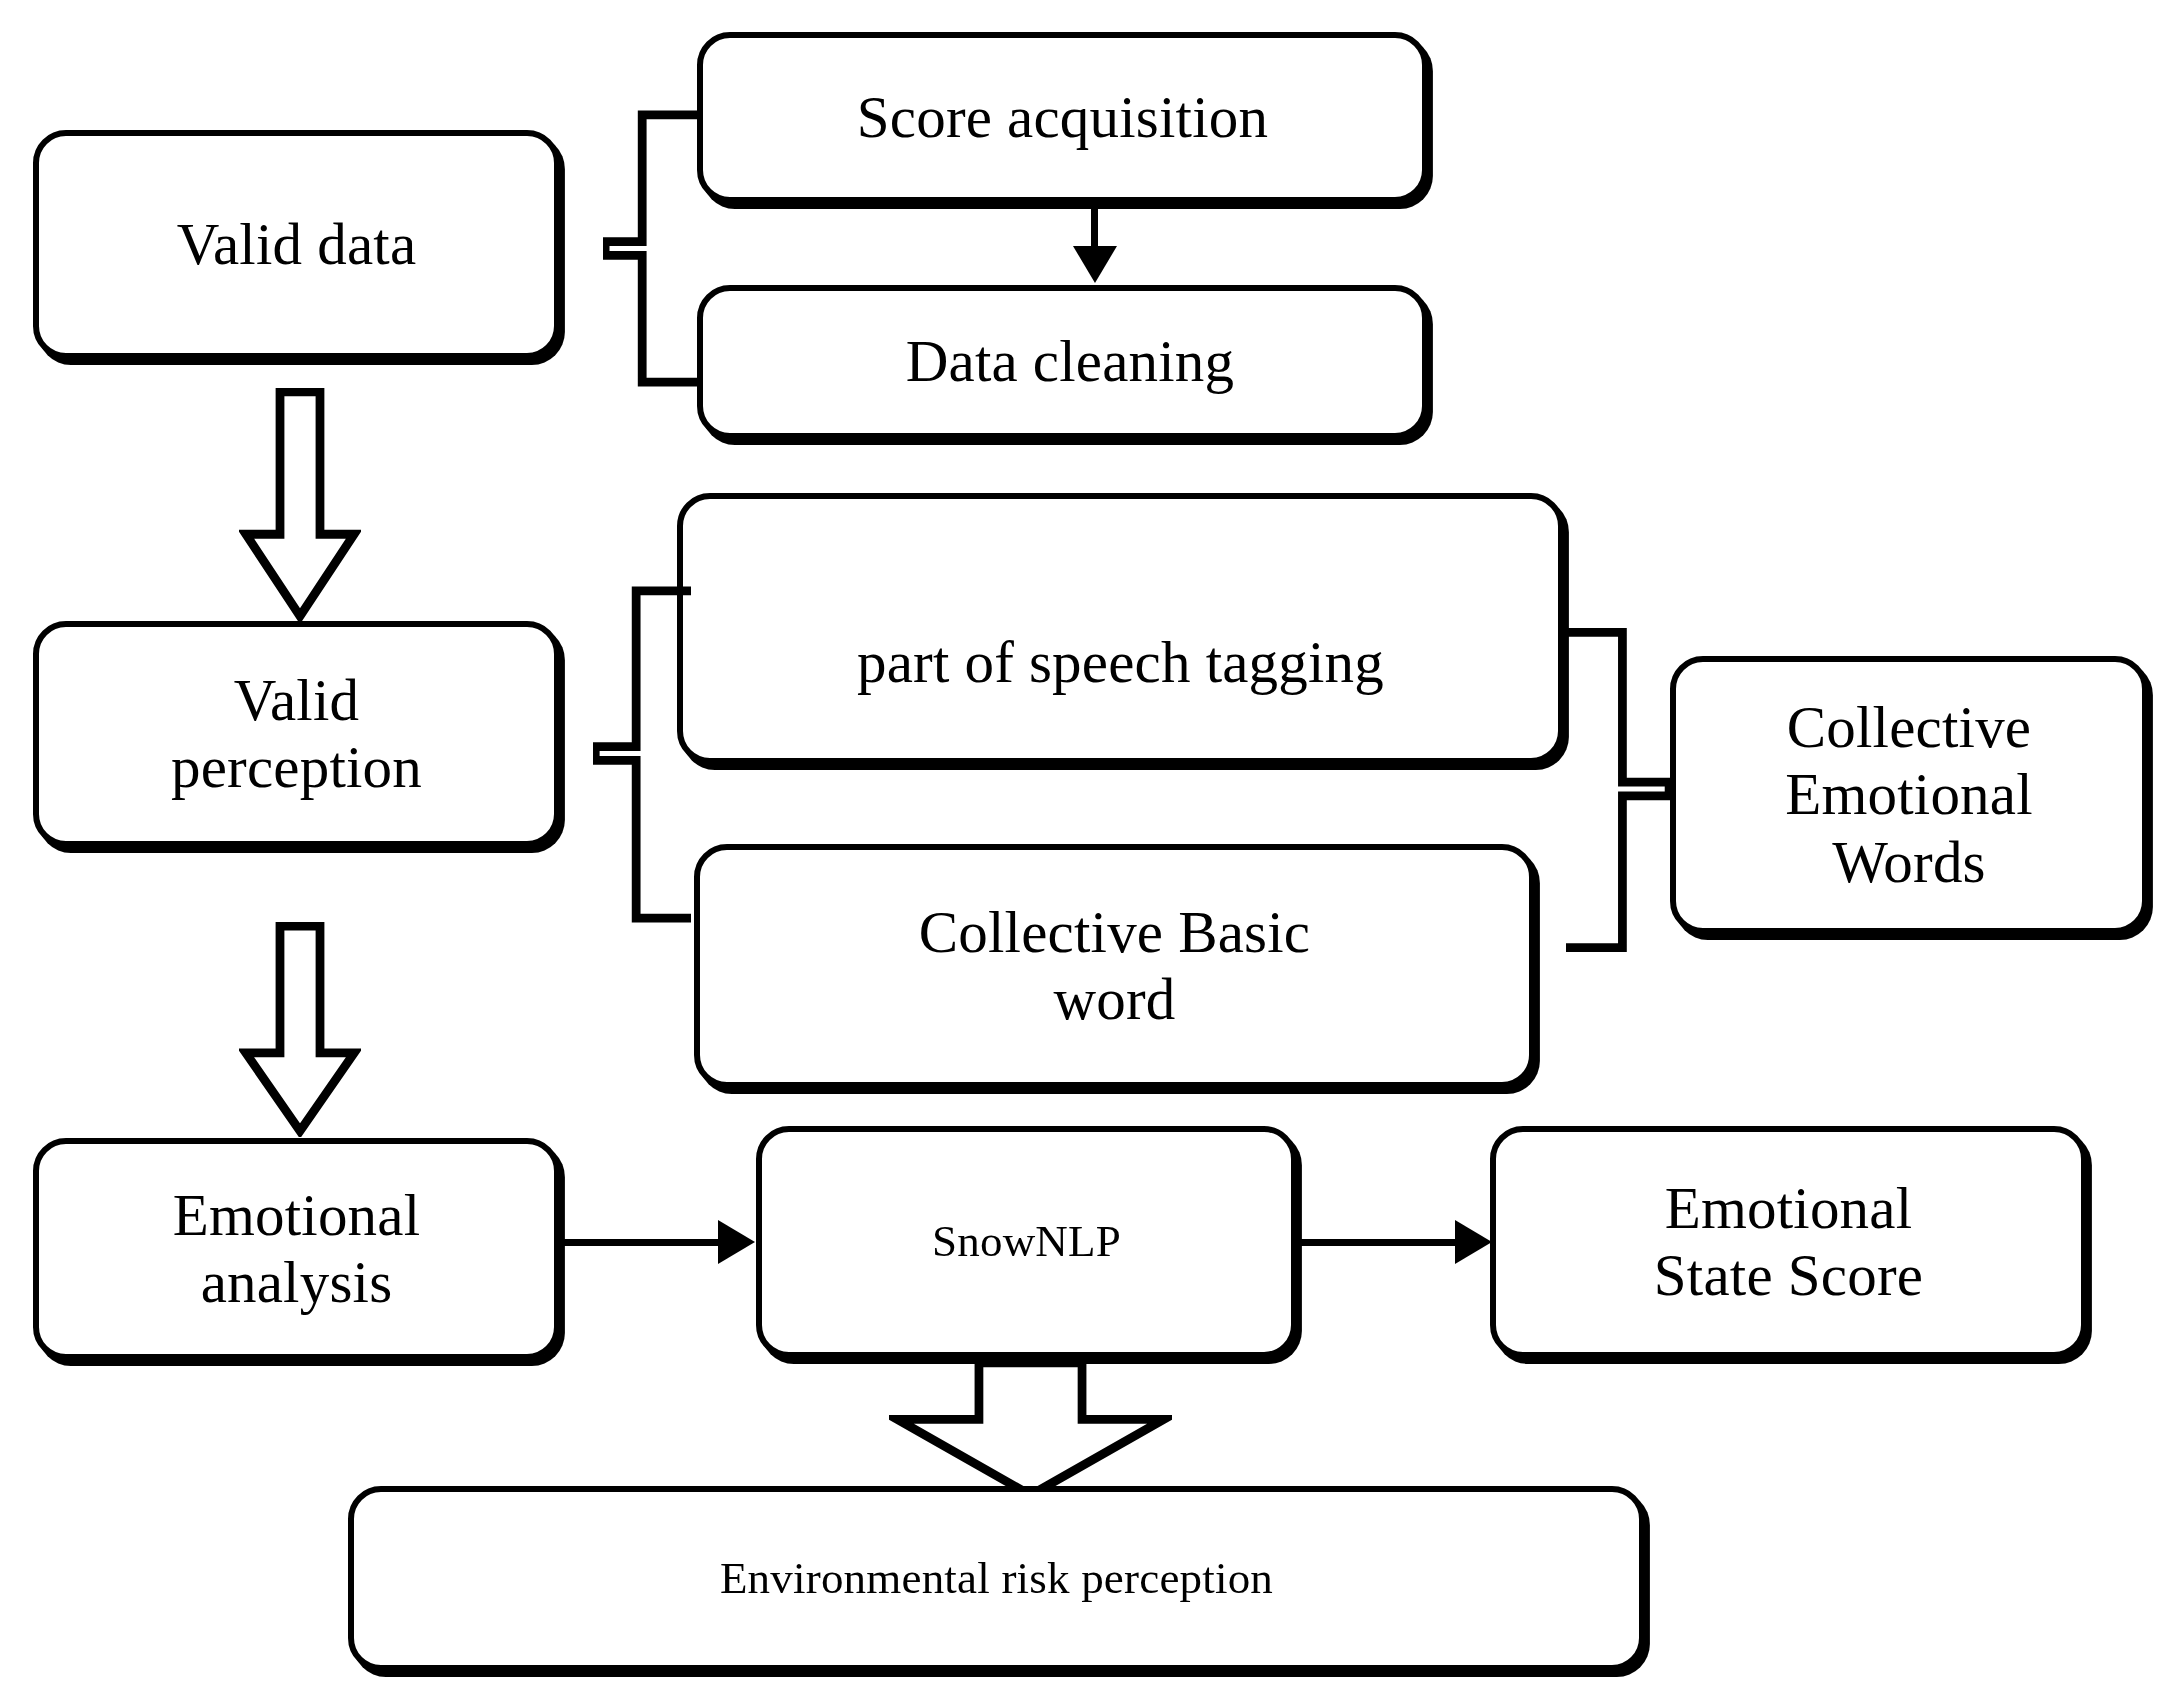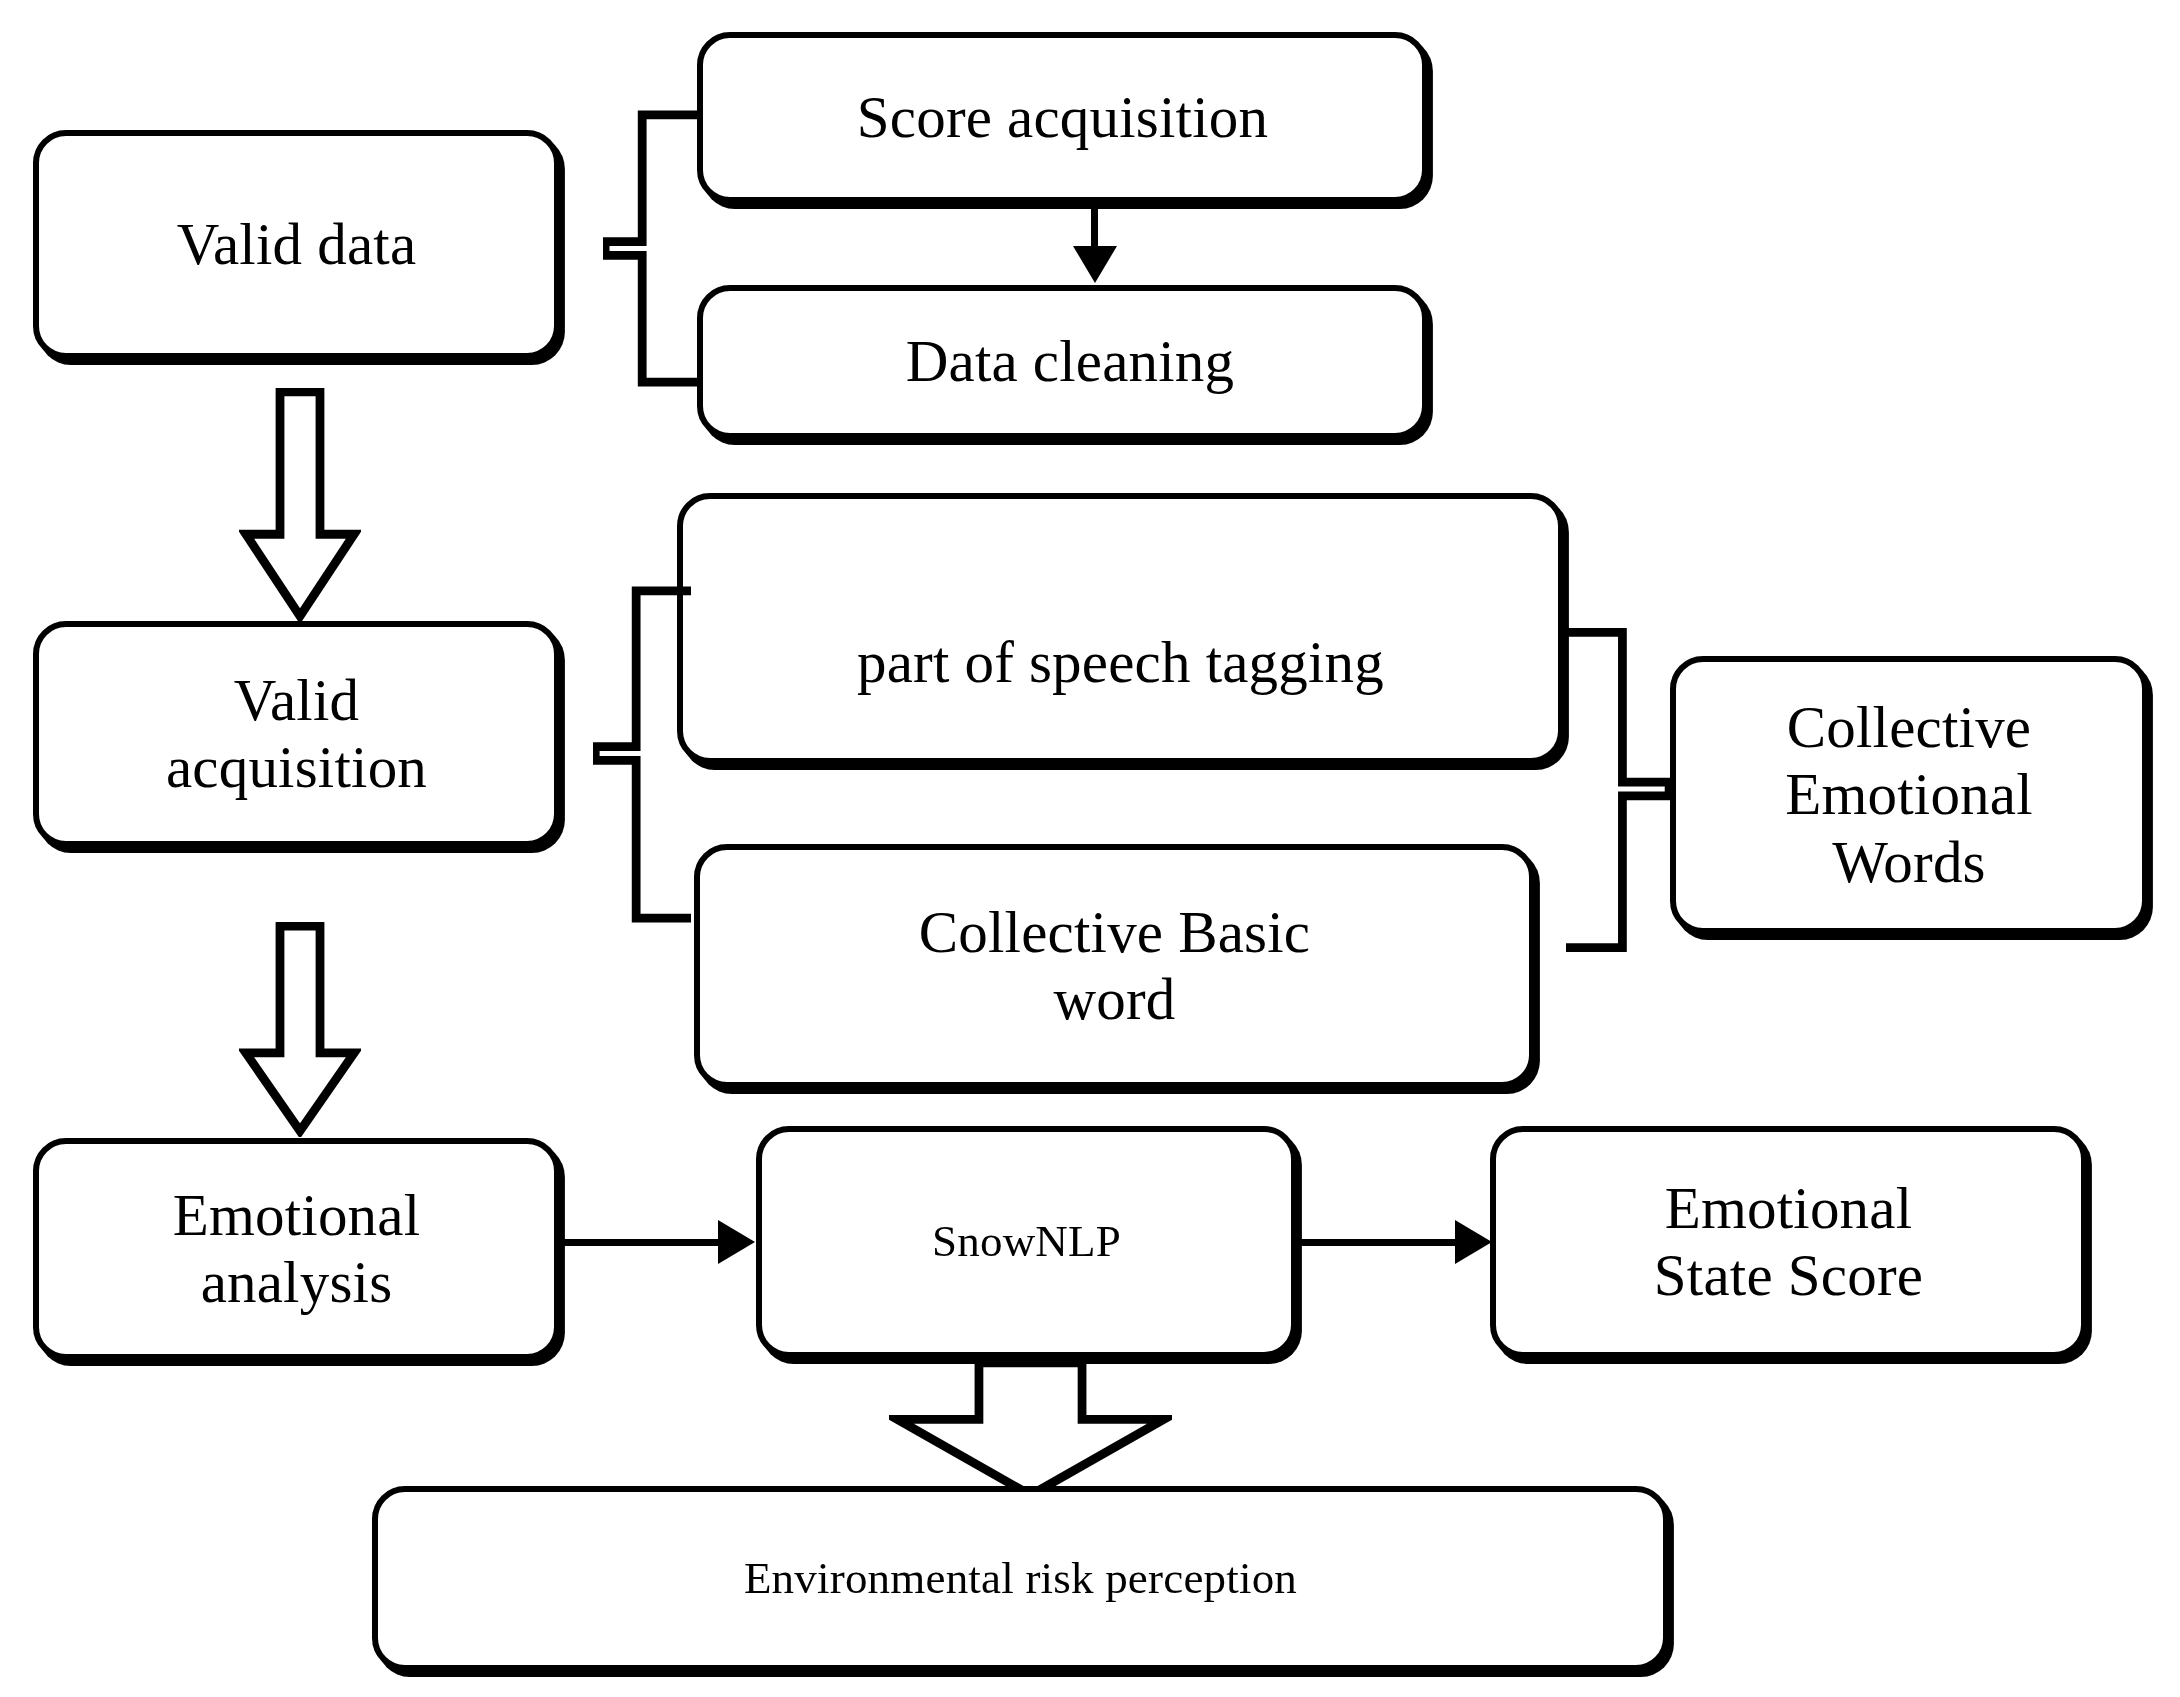--- a/index.html
+++ b/index.html
@@ -104,21 +104,21 @@
 
   <div class="block-arrow" style="left:239px; top:388px; width:122px; height:234px;">
     <svg width="122" height="234" viewBox="0 0 125 240">
       <path d="M42 4 L83 4 L83 150 L118 150 L62.5 234 L7 150 L42 150 Z" fill="#ffffff" stroke="#000000" stroke-width="9" stroke-linejoin="miter"></path>
     </svg>
   </div>
 
   <div class="node fs-big" style="left:33px; top:621px; width:527px; height:226px;">
     <span class="txt">
       <span>Valid</span><br>
-      <span>acquisition</span>
+      <span>perception</span>
     </span>
   </div>
 
   <div class="node fs-big" style="left:677px; top:493px; width:887px; height:271px;">
     <span class="txt">
       <br>
       <span>part of speech tagging</span>
     </span>
   </div>
 
@@ -178,18 +178,18 @@
 
   <div class="hline" style="left:1299px; top:1239px; width:168px;"></div>
   <div class="arrow-right" style="left:1455px; top:1220px;"></div>
 
   <div class="block-arrow" style="left:889px; top:1359px; width:283px; height:142px;">
     <svg width="283" height="142" viewBox="0 0 290 146">
       <path d="M92 4 L198 4 L198 62 L282 62 L145 140 L8 62 L92 62 Z" fill="#ffffff" stroke="#000000" stroke-width="9" stroke-linejoin="miter"></path>
     </svg>
   </div>
 
-  <div class="node fs-huge" style="left:372px; top:1486px; width:1297px; height:185px;">
+  <div class="node fs-huge" style="left:348px; top:1486px; width:1297px; height:185px;">
     <span class="txt">Environmental risk perception</span>
   </div>
 
 </div>
 
 
 </body></html>

